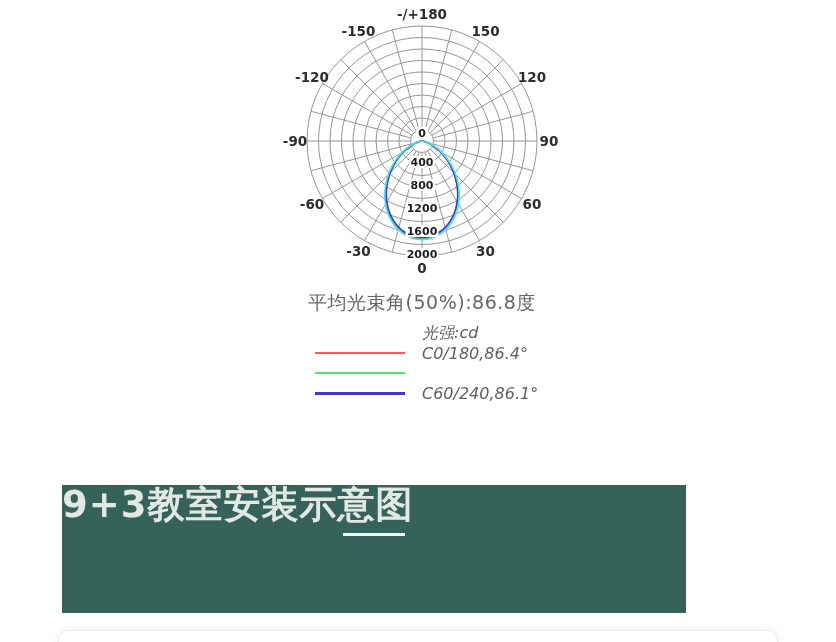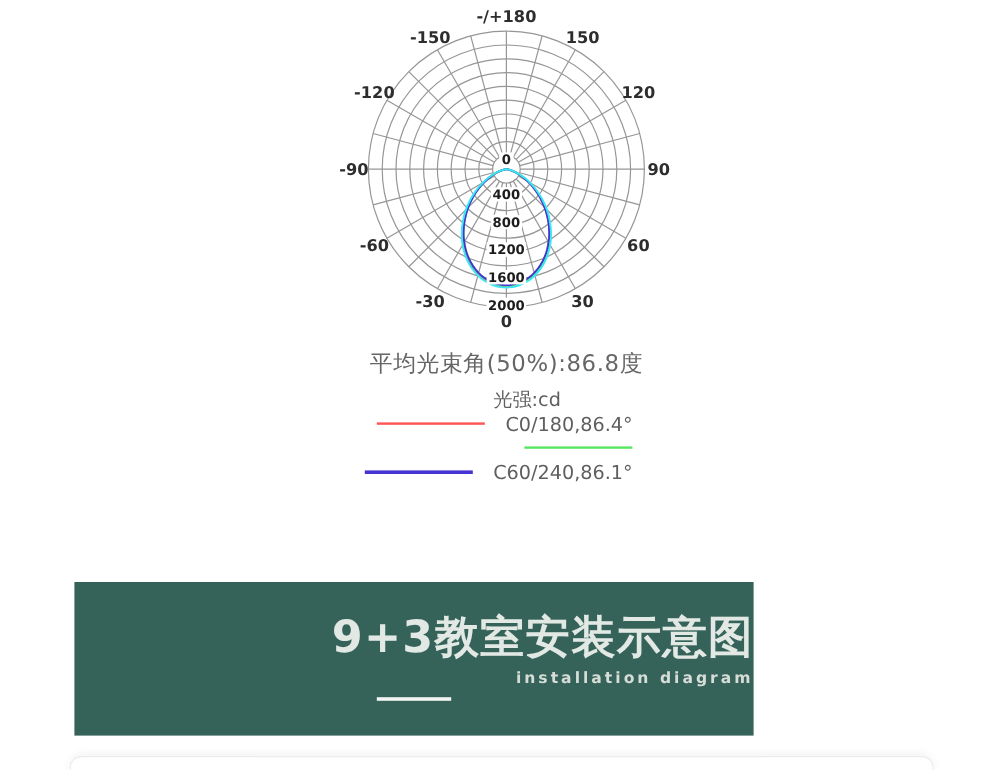--- a/index.html
+++ b/index.html
@@ -7,28 +7,28 @@
     position:relative;width:836px;height:642px;overflow:hidden;background:#ffffff;
     font-family:"DejaVu Sans","Liberation Sans",sans-serif;
   }
   #chart-svg{position:absolute;left:0;top:0;}
   .ang-label{font-size:13.5px;font-weight:700;fill:#2d2d2d;}
   .rad-label{font-size:11px;font-weight:700;fill:#1c1c1c;}
   #beam-angle-text{
     position:absolute;left:0;top:290px;width:844px;text-align:center;
     font-size:19px;color:#666666;letter-spacing:0.5px;white-space:nowrap;
   }
-  #legend{position:absolute;left:304px;top:323px;}
+  #legend{position:absolute;left:315px;top:323px;font-style:italic;}
   #legend-title{margin-left:107px;font-size:16px;color:#5f5f5f;height:20px;line-height:20px;}
-  .legend-row{display:flex;align-items:center;height:20.3px;justify-content:flex-end;}
+  .legend-row{display:flex;align-items:center;height:20.3px;}
   .legend-swatch{width:90px;height:2px;flex:0 0 auto;}
   .legend-label{margin-left:17px;font-size:16px;color:#5f5f5f;white-space:nowrap;}
   #section-banner{
-    position:absolute;left:62px;top:485px;width:566px;height:128px;
-    text-align:right;box-sizing:border-box;padding-top:26px;
+    position:absolute;left:62px;top:485px;width:624px;height:128px;
+    text-align:left;box-sizing:border-box;
   }
   #banner-title{
     font-size:37px;font-weight:700;color:#e2e8e3;letter-spacing:1px;
     line-height:40px;white-space:nowrap;
   }
   #banner-subtitle{
     margin-top:7px;font-size:13px;font-weight:600;color:#d6ddd7;letter-spacing:2.5px;
   }
   #banner-underline{width:62px;height:3px;background:#f3f5f3;margin:8px auto 0;}
   #bottom-card{
@@ -119,19 +119,18 @@
       <span class="legend-swatch" style="background: rgb(87, 231, 99); height: 2px;"></span>
     </div>
     <div class="legend-row">
       <span class="legend-swatch" style="background: rgb(70, 52, 210); height: 3px;"></span>
       <span class="legend-label">C60/240,86.1°</span>
     </div>
   </div>
 
   <div id="section-banner" style="background: rgb(53, 99, 90);">
     <div id="banner-title">9+3教室安装示意图</div>
-    <div id="banner-subtitle">installation diagram</div>
     <div id="banner-underline"></div>
   </div>
 
   <div id="bottom-card"></div>
 
 </div>
 
 </body></html>

